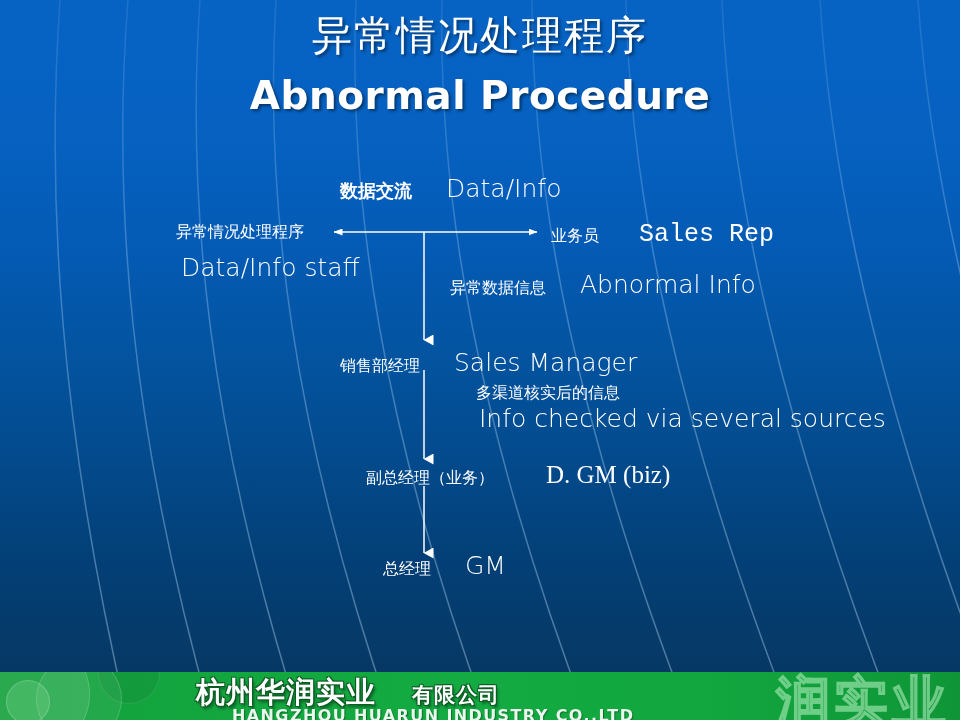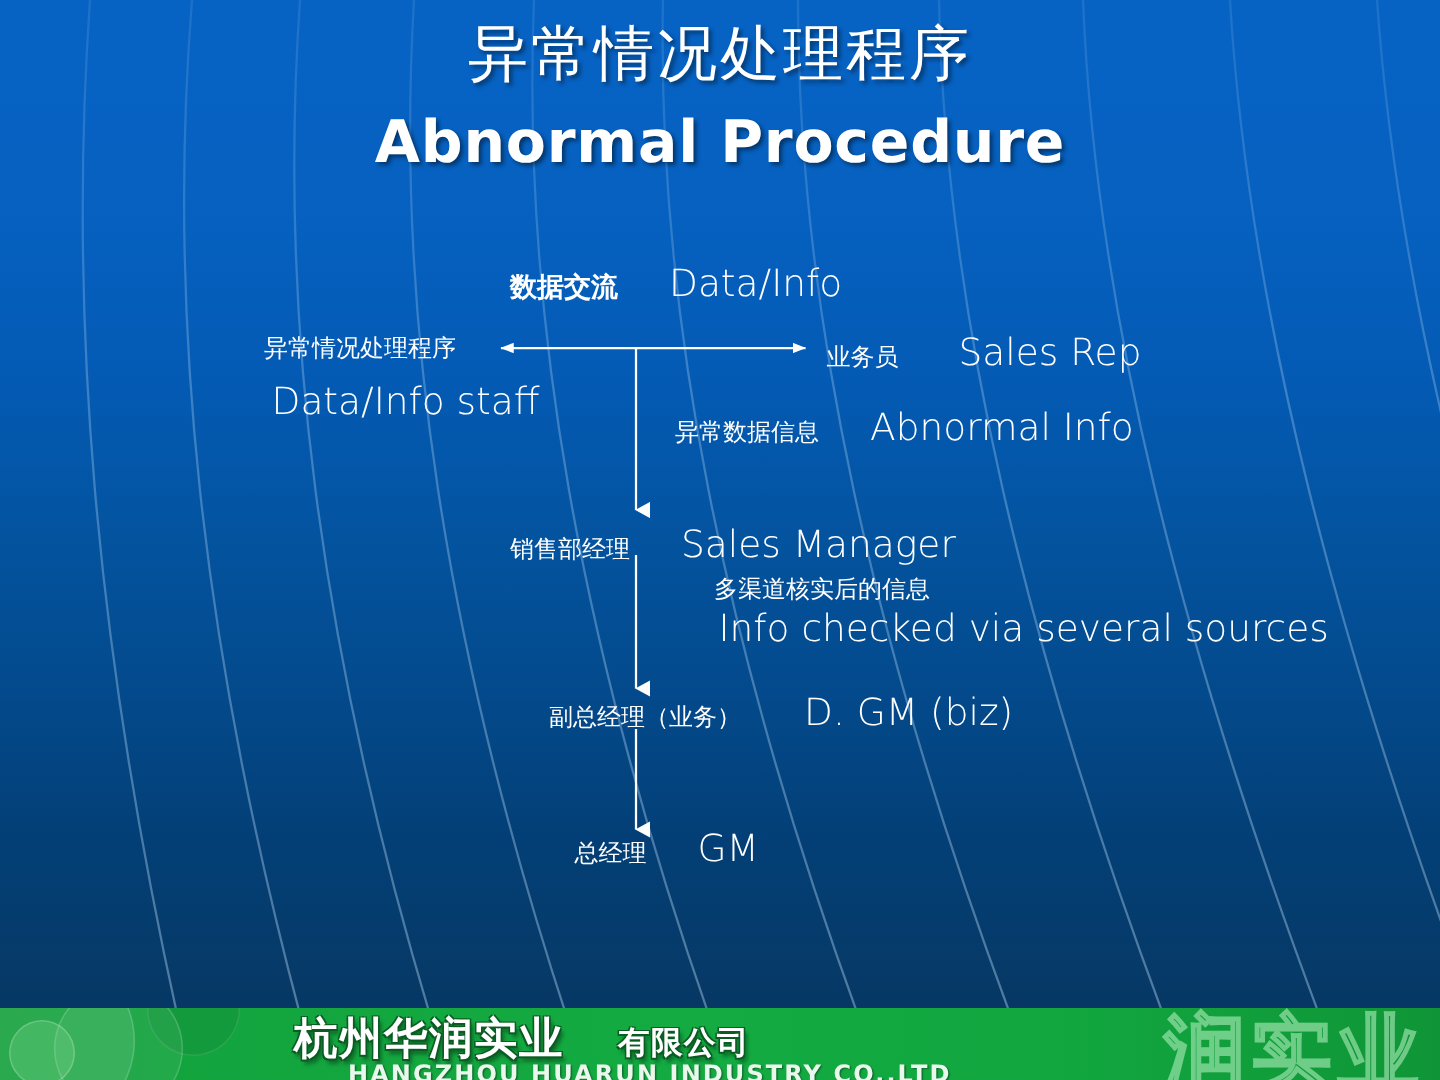--- a/index.html
+++ b/index.html
@@ -233,39 +233,39 @@
   <div class="node inline-row" style="left:340px; top:176px;">
     <span class="cn-bold">数据交流</span>
     <span class="en-lg">Data/Info</span>
   </div>
 
   <div class="node cn-sm" style="left:176px; top:224px;">异常情况处理程序</div>
   <div class="node en-lg" style="left:181px; top:255px;">Data/Info staff</div>
 
   <div class="node inline-row" style="left:551px; top:222px;">
     <span class="cn-sm">业务员</span>
-    <span class="en-lg" style="margin-left:6px;">Sales Rep</span>
+    <span class="en-lg" style="margin-left:6px;font-family:Liberation Mono, monospace;">Sales Rep</span>
   </div>
 
   <div class="node inline-row" style="left:450px; top:272px;text-align:center;">
     <span class="cn-sm">异常数据信息</span>
     <span class="en-lg">Abnormal Info</span>
   </div>
 
   <div class="node inline-row" style="left:340px; top:350px;">
     <span class="cn-sm">销售部经理</span>
     <span class="en-lg">Sales Manager</span>
   </div>
 
   <div class="node cn-sm" style="left:476px; top:385px;">多渠道核实后的信息</div>
   <div class="node en-lg" style="left:479px; top:406px;">Info checked via several sources</div>
 
   <div class="node inline-row" style="left:366px; top:462px;">
     <span class="cn-sm">副总经理（业务）</span>
-    <span class="en-lg" style="margin-left:8px;">D. GM (biz)</span>
+    <span class="en-lg" style="margin-left:18px;font-family:Liberation Serif, serif;">D. GM (biz)</span>
   </div>
 
   <div class="node inline-row" style="left:383px; top:553px;">
     <span class="cn-sm">总经理</span>
     <span class="en-lg">GM</span>
   </div>
 
   <div class="footer">
     <div class="orb o1"></div>
     <div class="orb o4"></div>

